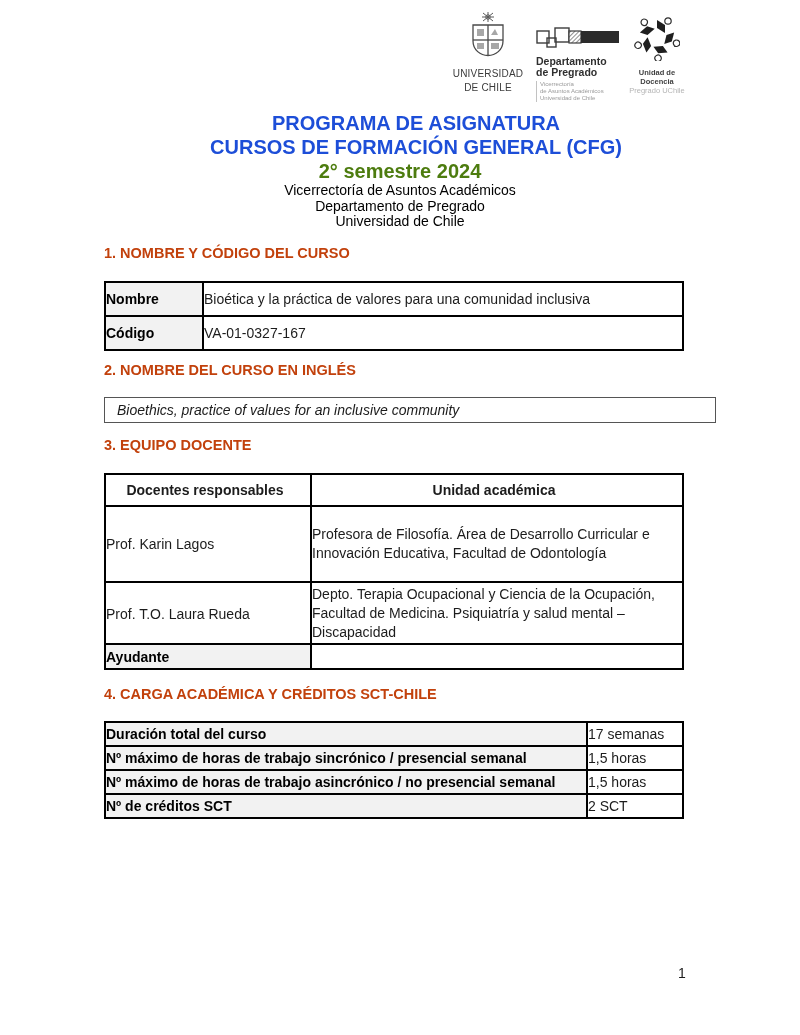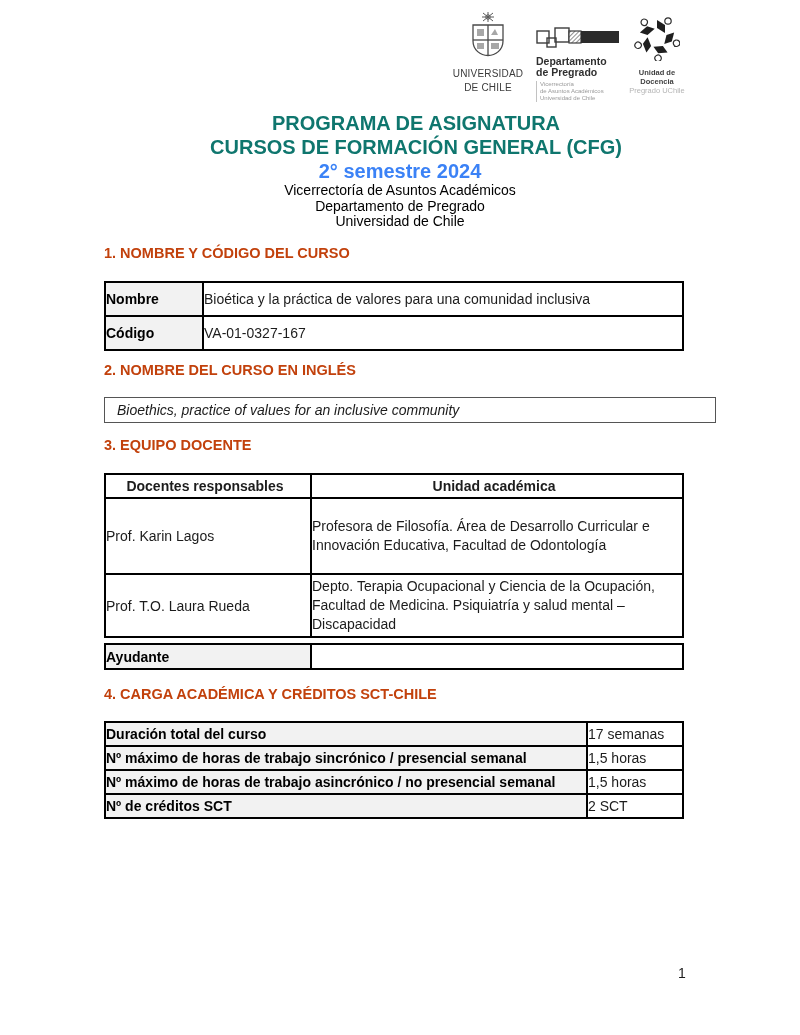--- a/index.html
+++ b/index.html
@@ -13,21 +13,21 @@
   .logo-uchile{left:448px;top:12px;width:80px;text-align:center;}
   .logo-uchile .txt{font-size:10px;line-height:11.5px;color:#3b3b3b;letter-spacing:.2px;margin-top:2px;}
   .logo-pregrado{left:536px;top:27px;width:92px;}
   .logo-pregrado .txt{font-size:10.5px;line-height:11px;font-weight:bold;color:#2f2f2f;margin-top:3px;}
   .logo-pregrado .sub{font-size:6px;line-height:7px;color:#9a9a9a;border-left:1px solid #c2c2c2;padding-left:3px;margin-top:3px;}
   .logo-docencia{left:622px;top:15px;width:70px;text-align:center;}
   .logo-docencia .txt1{font-size:7.5px;line-height:9px;font-weight:bold;color:#3f3f3f;margin-top:3px;}
   .logo-docencia .txt2{font-size:7.5px;line-height:9px;color:#b5b5b5;}
   
   .title-block{position:absolute;left:0;top:111px;width:800px;text-align:center;}
-  .title-main{font-size:20px;font-weight:bold;line-height:24px;color:#0f766e;padding-left:32px;}
+  .title-main{font-size:20px;font-weight:bold;line-height:24px;color:#1d4ed8;padding-left:32px;}
   .title-sem{font-size:20px;font-weight:bold;line-height:24px;}
   .title-sub{font-size:14px;line-height:15.5px;color:#000;}
   
   .sec-h{position:absolute;left:104px;width:580px;font-size:14.5px;font-weight:bold;color:#c2410c;}
   table{border-collapse:collapse;table-layout:fixed;}
   .tbl{position:absolute;left:104px;width:580px;}
   .tbl td{border:2px solid #000;font-size:14px;padding:2px 6px 2px 0;vertical-align:middle;overflow:hidden;}
   .lbl{background:#f2f2f2;font-weight:bold;color:#000;}
   .val{background:#fff;color:#1c1c1c;}
   .center-h{text-align:center;font-weight:bold;background:#fff;}
@@ -126,21 +126,21 @@
         </g>
       </svg>
     </span>
     <div class="txt1">Unidad de Docencia</div>
     <div class="txt2">Pregrado UChile</div>
   </div>
 
   <div class="title-block">
     <div class="title-main">PROGRAMA DE ASIGNATURA</div>
     <div class="title-main">CURSOS DE FORMACIÓN GENERAL (CFG)</div>
-    <div class="title-sem" id="semester-line" style="color: #3b82f6; text-align: center;">2° semestre 2024</div>
+    <div class="title-sem" id="semester-line" style="color: #4d7c0f; text-align: center;">2° semestre 2024</div>
     <div class="title-sub">Vicerrectoría de Asuntos Académicos</div>
     <div class="title-sub">Departamento de Pregrado</div>
     <div class="title-sub">Universidad de Chile</div>
   </div>
 
   <div class="sec-h" style="top:245px">1. NOMBRE Y CÓDIGO DEL CURSO</div>
   <table class="tbl" style="top:281px">
     <colgroup>
         <col style="width:98px">
         <col>
@@ -160,21 +160,21 @@
   <div class="sec-h" style="top:362px">2. NOMBRE DEL CURSO EN INGLÉS</div>
   <div class="en-box">Bioethics, practice of values for an inclusive community</div>
 
   <div class="sec-h" style="top:437px">3. EQUIPO DOCENTE</div>
   <table class="tbl" style="top:473px">
     <colgroup>
         <col style="width:206px">
         <col>
       </colgroup>
     <tbody>
-        <tr style="height:24px">
+        <tr style="height:32px">
       <td class="center-h">Docentes responsables</td>
       <td class="center-h">Unidad académica</td>
     </tr>
     <tr style="height:76px">
       <td class="val">Prof. Karin Lagos</td>
       <td class="val cell-multiline">Profesora de Filosofía. Área de Desarrollo Curricular e Innovación Educativa, Facultad de Odontología</td>
     </tr>
     <tr style="height:63px">
       <td class="val">Prof. T.O. Laura Rueda</td>
       <td class="val cell-multiline">Depto. Terapia Ocupacional y Ciencia de la Ocupación, Facultad de Medicina. Psiquiatría y salud mental – Discapacidad</td>

